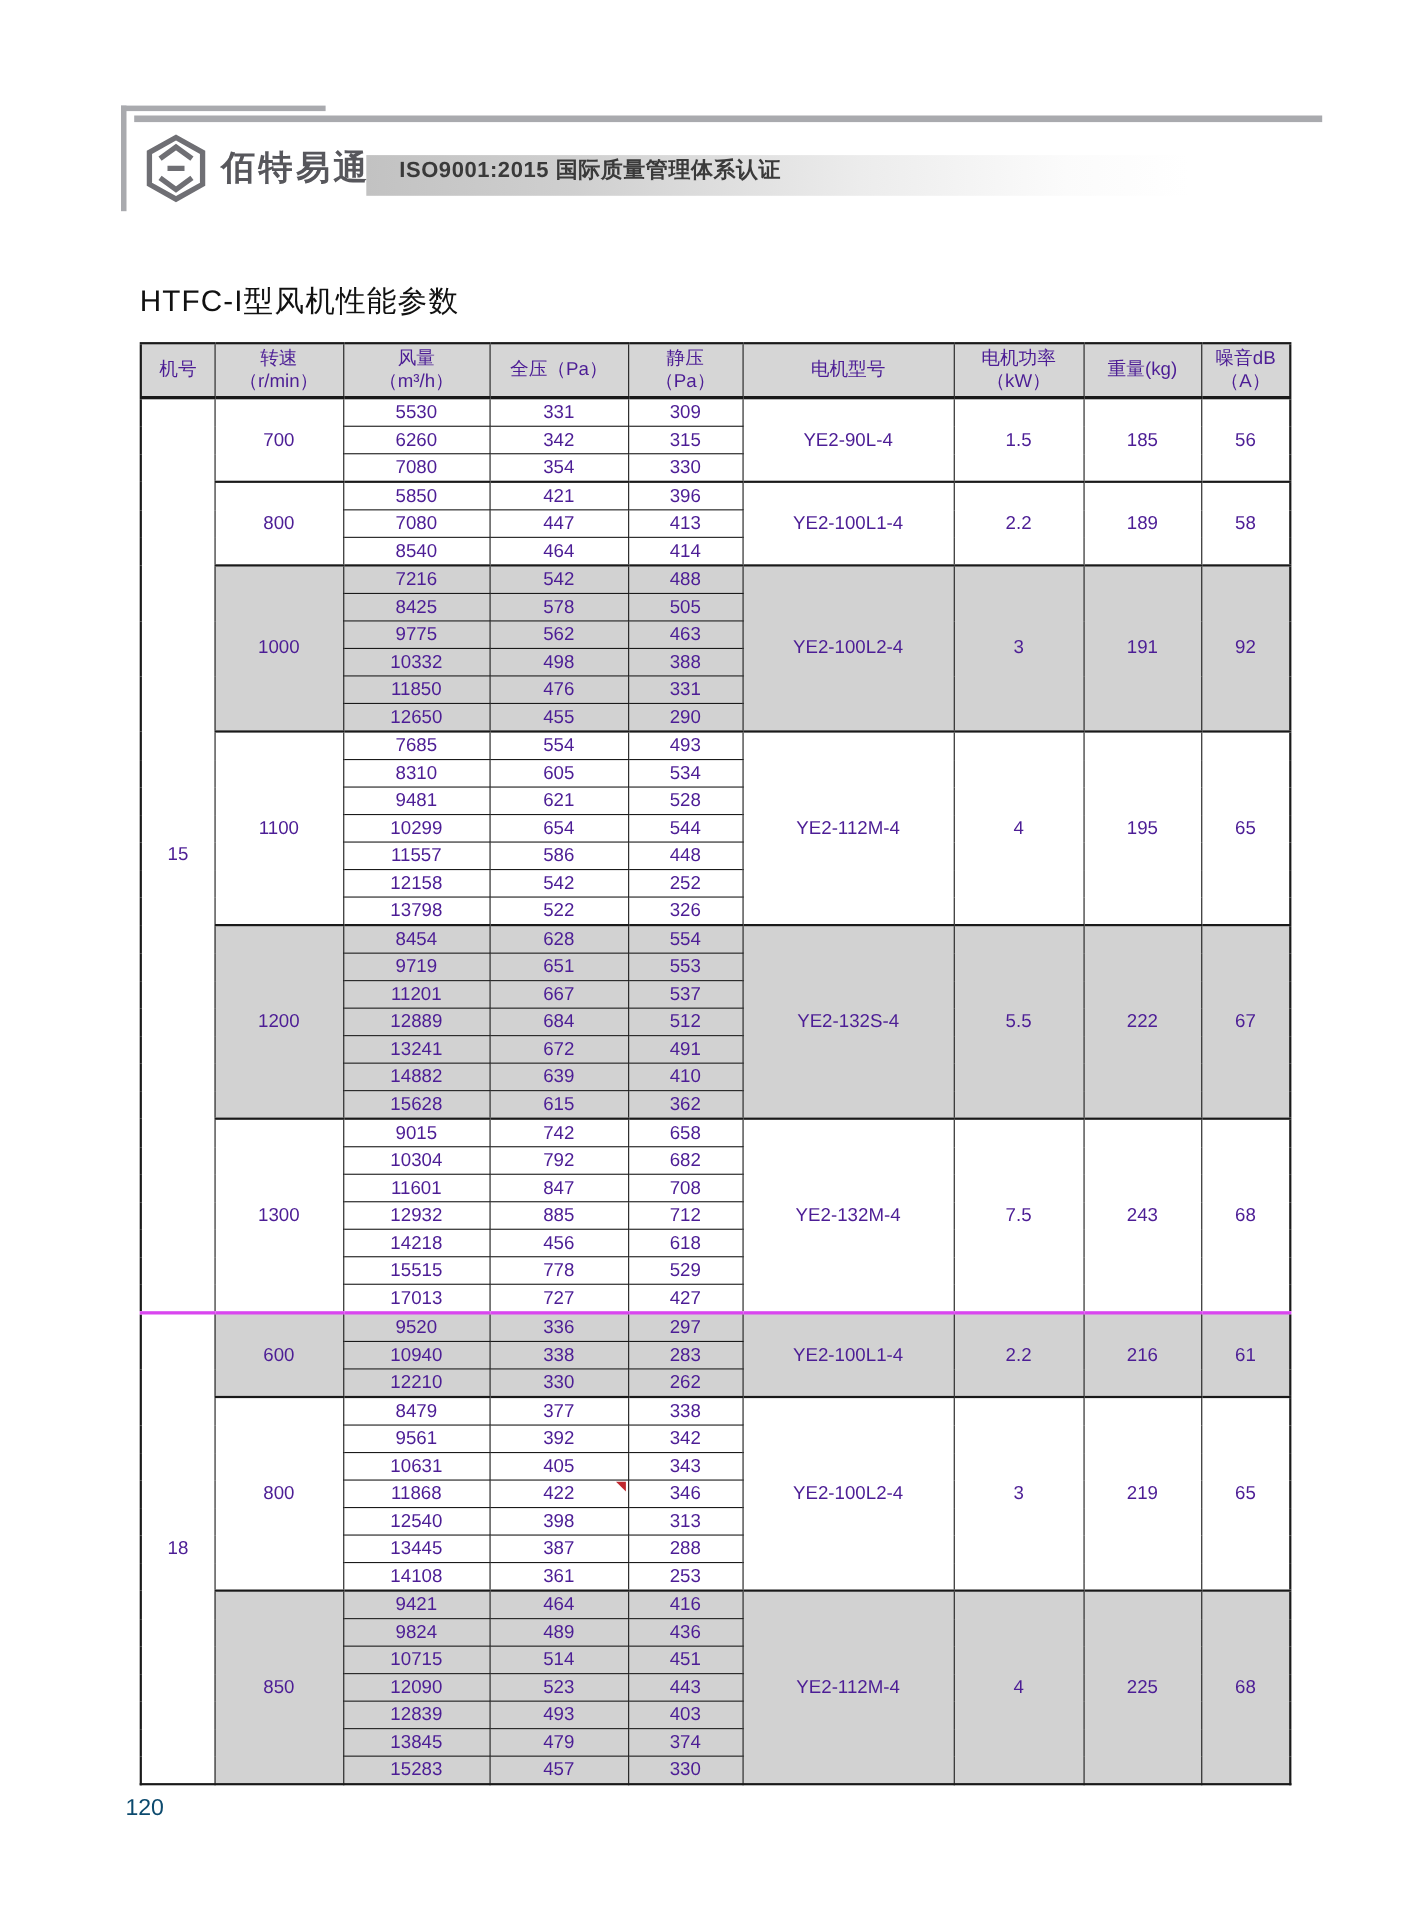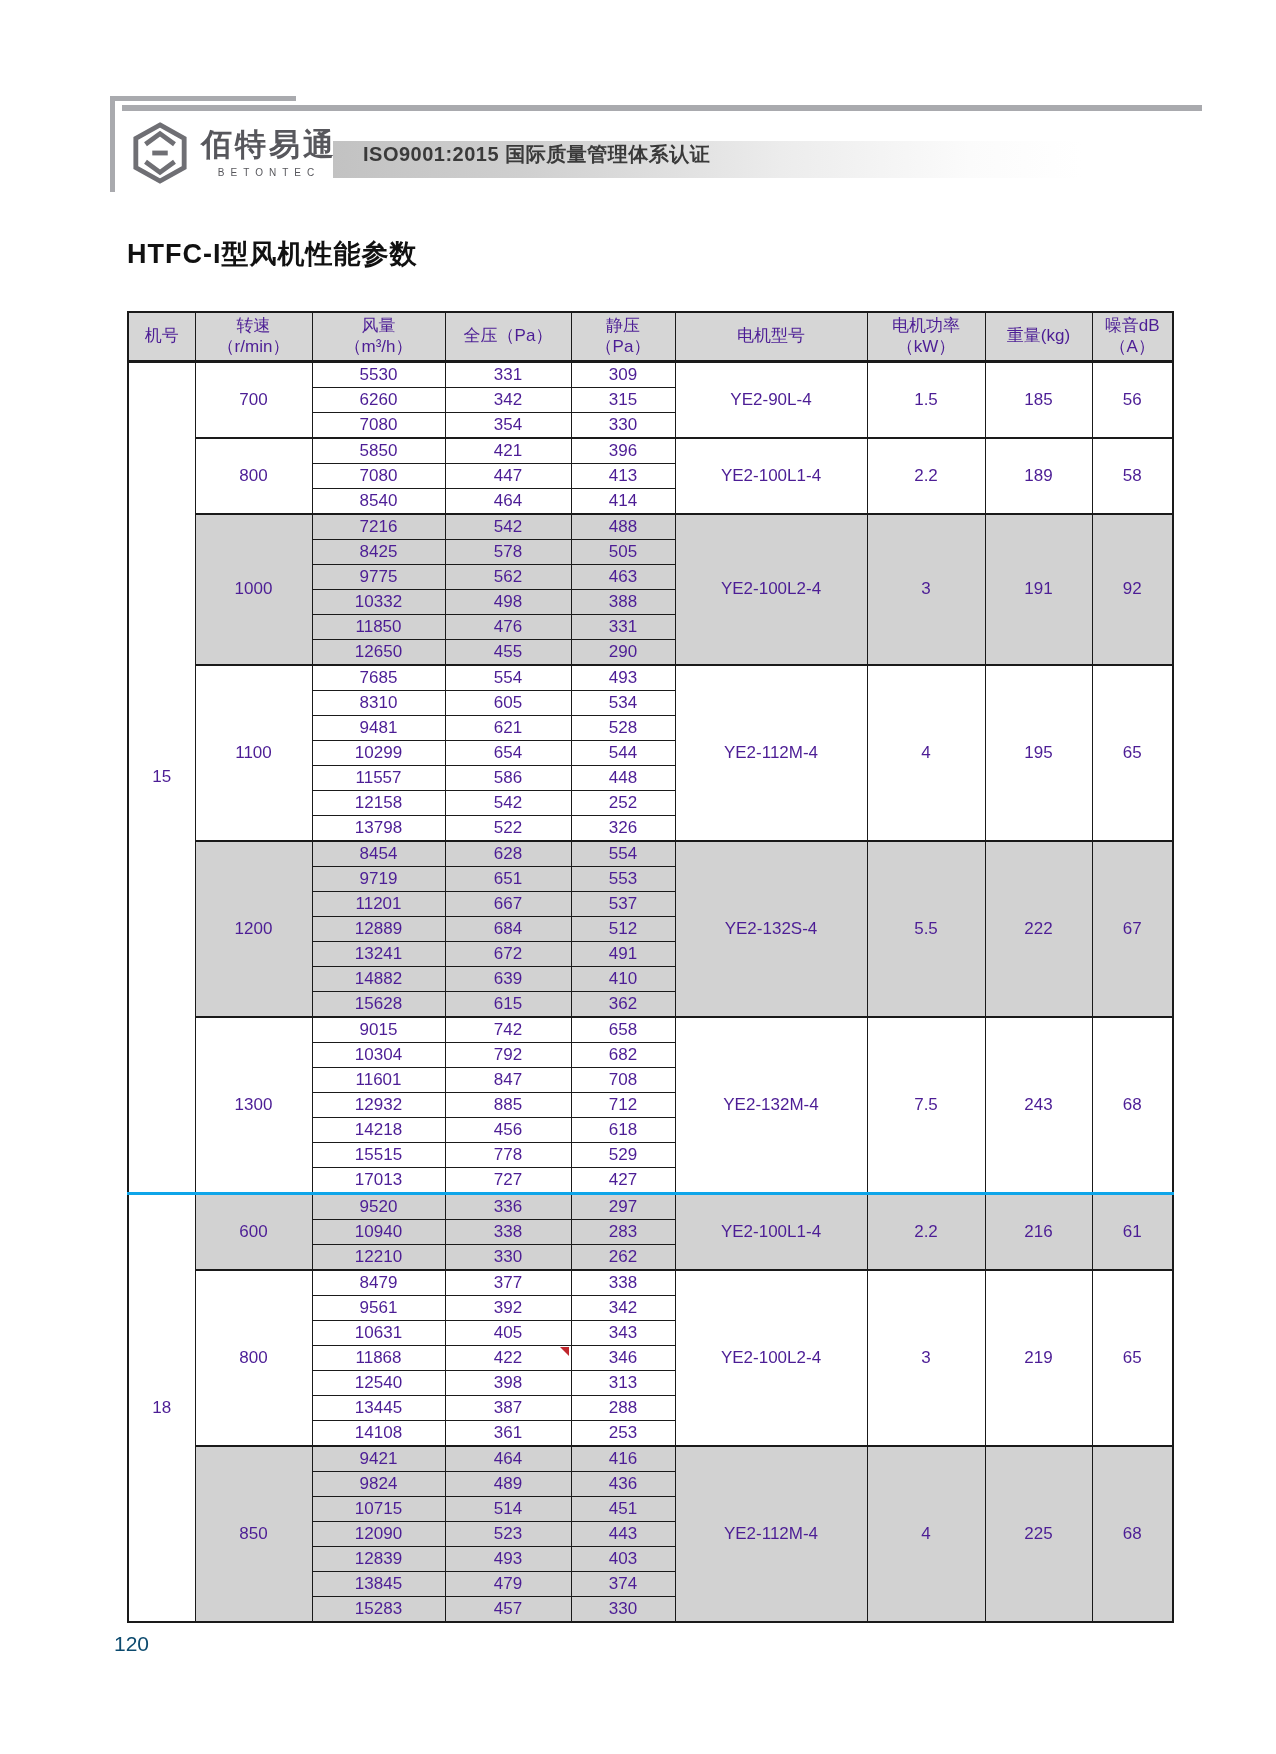--- a/index.html
+++ b/index.html
@@ -7,44 +7,44 @@
         font-family:"Liberation Sans","DejaVu Sans",sans-serif;color:#1a1a1a;}
 
   
   .bar{position:absolute;background:#a9aaae;}
   .bar-short{left:110px;top:96px;width:186px;height:5px;}
   .bar-vert{left:110px;top:96px;width:5px;height:96px;}
   .bar-long{left:122px;top:105px;width:1080px;height:6px;}
 
   
   .logo{position:absolute;left:131px;top:121px;display:flex;align-items:center;}
-  .logo-text-col{margin-left:12px;display:flex;flex-direction:column;align-items:center;text-align:right;}
+  .logo-text-col{margin-left:12px;display:flex;flex-direction:row;align-items:center;text-align:right;}
   .logo-cn{font-size:31px;font-weight:bold;color:#57575c;letter-spacing:3px;line-height:1.1;}
   .logo-en{font-size:10px;font-weight:normal;color:#57575c;letter-spacing:6px;margin-top:4px;}
 
   
   .iso-banner{position:absolute;left:333px;top:141px;width:748px;height:37px;
       background:linear-gradient(to right,#c2c2c2 0%,#cfcfcf 25%,#ececec 60%,#fbfbfb 85%,#ffffff 100%);
       display:flex;}
   .iso-banner span{padding-left:30px;font-size:20px;font-weight:bold;color:#3a3a3a;letter-spacing:0.5px;}
 
   
-  .title{position:absolute;left:127px;top:236px;margin:0;font-size:27px;font-weight:bold;
+  .title{position:absolute;left:127px;top:256px;margin:0;font-size:27px;font-weight:normal;
          color:#111;letter-spacing:1px;}
 
   
   table.fan{position:absolute;left:127px;top:311px;width:1045px;border-collapse:collapse;
             table-layout:fixed;font-size:17px;color:#4c1d95;border:2px solid #1a1a1a;}
   table.fan th,table.fan td{border:1px solid #1a1a1a;text-align:center;vertical-align:middle;
             padding:0;font-weight:normal;line-height:1.22;}
   table.fan thead th{background:#d6d6d6;height:47px;border-bottom:3px solid #1a1a1a;border-top:2px solid #1a1a1a;}
   table.fan tbody td{height:24px;}
   td.shaded{background:#d2d2d2;}
   tr.group-start td{border-top:2px solid #1a1a1a;}
-  tr.section-start td{border-top:3px solid #0ea5e9;}
+  tr.section-start td{border-top:3px solid #d946ef;}
   td.rel{position:relative;}
   .red-mark{position:absolute;top:1px;right:2px;width:0;height:0;
             border-top:9px solid #c0272d;border-left:9px solid transparent;}
 
   .page-number{position:absolute;left:114px;top:1632px;font-size:21px;color:#0c4a6e;}
 </style>
 </head>
 <body>
 
 <div class="page">

